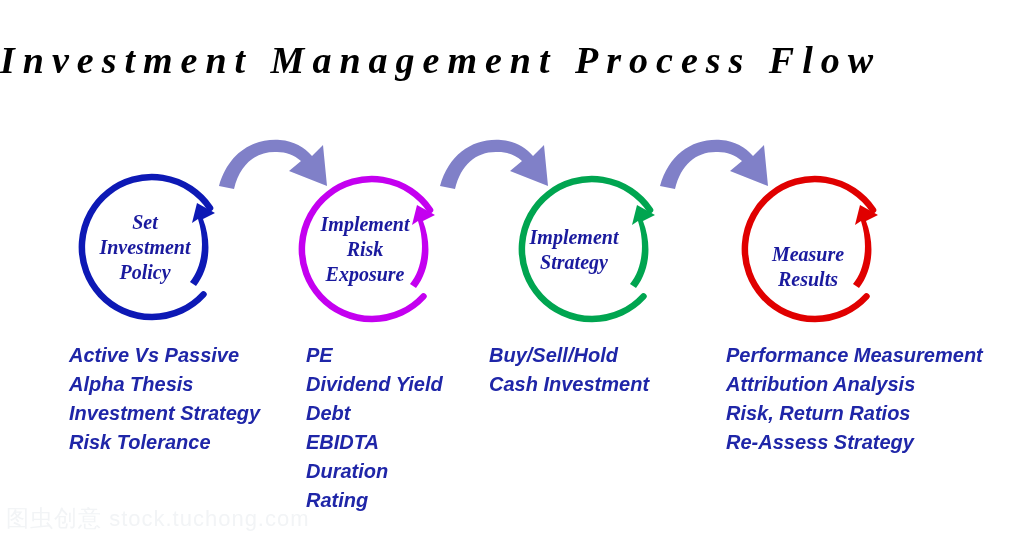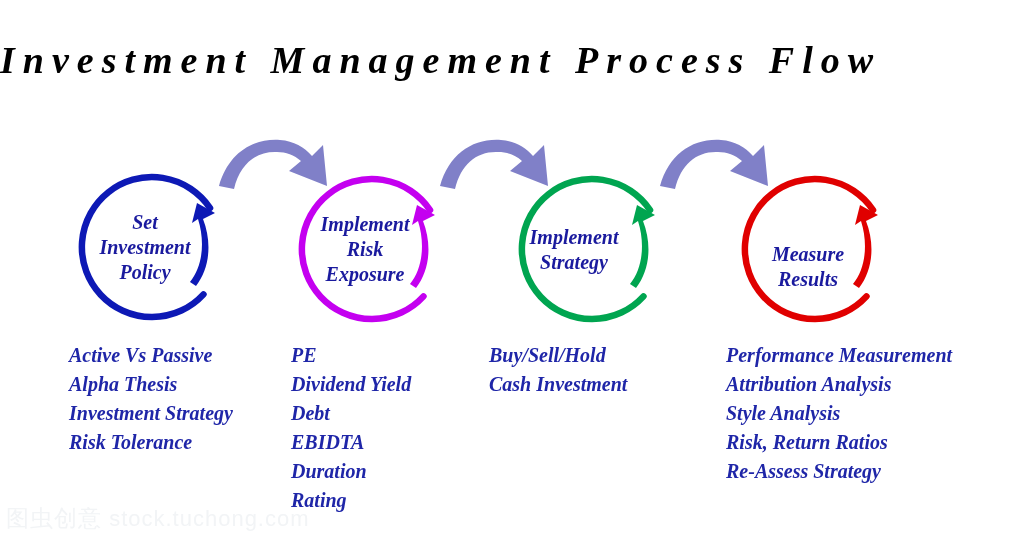--- a/index.html
+++ b/index.html
@@ -49,21 +49,21 @@
     font-weight: bold;
     font-size: 20px;
     line-height: 25px;
     color: #1a1a9e;
     pointer-events: none;
   }
 
   
   .detail-list {
     position: absolute;
-    font-family: Liberation Serif, serif;
+    font-family: Liberation Sans, sans-serif;
     font-style: italic;
     font-size: 20px;
     line-height: 29px;
     color: #1f26a8;
     white-space: nowrap;
   }
   .detail-list.bold { font-weight: bold; }
   .detail-list.regular { font-weight: bold; }
   .detail-item { display: block; }
 
@@ -203,38 +203,37 @@
   <span class="label-line">Results</span>
 </div>
 
 <div class="detail-list bold" style="left:69px; top:341px;">
   <span class="detail-item">Active Vs Passive</span>
   <span class="detail-item">Alpha Thesis</span>
   <span class="detail-item">Investment Strategy</span>
   <span class="detail-item">Risk Tolerance</span>
 </div>
 
-<div class="detail-list regular" style="left:291px; top:341px;">
+<div class="detail-list regular" style="left:306px; top:341px;">
   <span class="detail-item">PE</span>
   <span class="detail-item">Dividend Yield</span>
   <span class="detail-item">Debt</span>
   <span class="detail-item">EBIDTA</span>
   <span class="detail-item">Duration</span>
   <span class="detail-item">Rating</span>
 </div>
 
 <div class="detail-list bold" style="left:489px; top:341px;">
   <span class="detail-item">Buy/Sell/Hold</span>
   <span class="detail-item">Cash Investment</span>
 </div>
 
 <div class="detail-list bold" style="left:726px; top:341px;">
   <span class="detail-item">Performance Measurement</span>
   <span class="detail-item">Attribution Analysis</span>
-  <span class="detail-item">Style Analysis</span>
   <span class="detail-item">Risk, Return Ratios</span>
   <span class="detail-item">Re-Assess Strategy</span>
 </div>
 
 <div id="watermark">
   <span class="wm-cn">图虫创意</span>
   <span class="wm-en">stock.tuchong.com</span>
 </div>
 
 </body></html>

